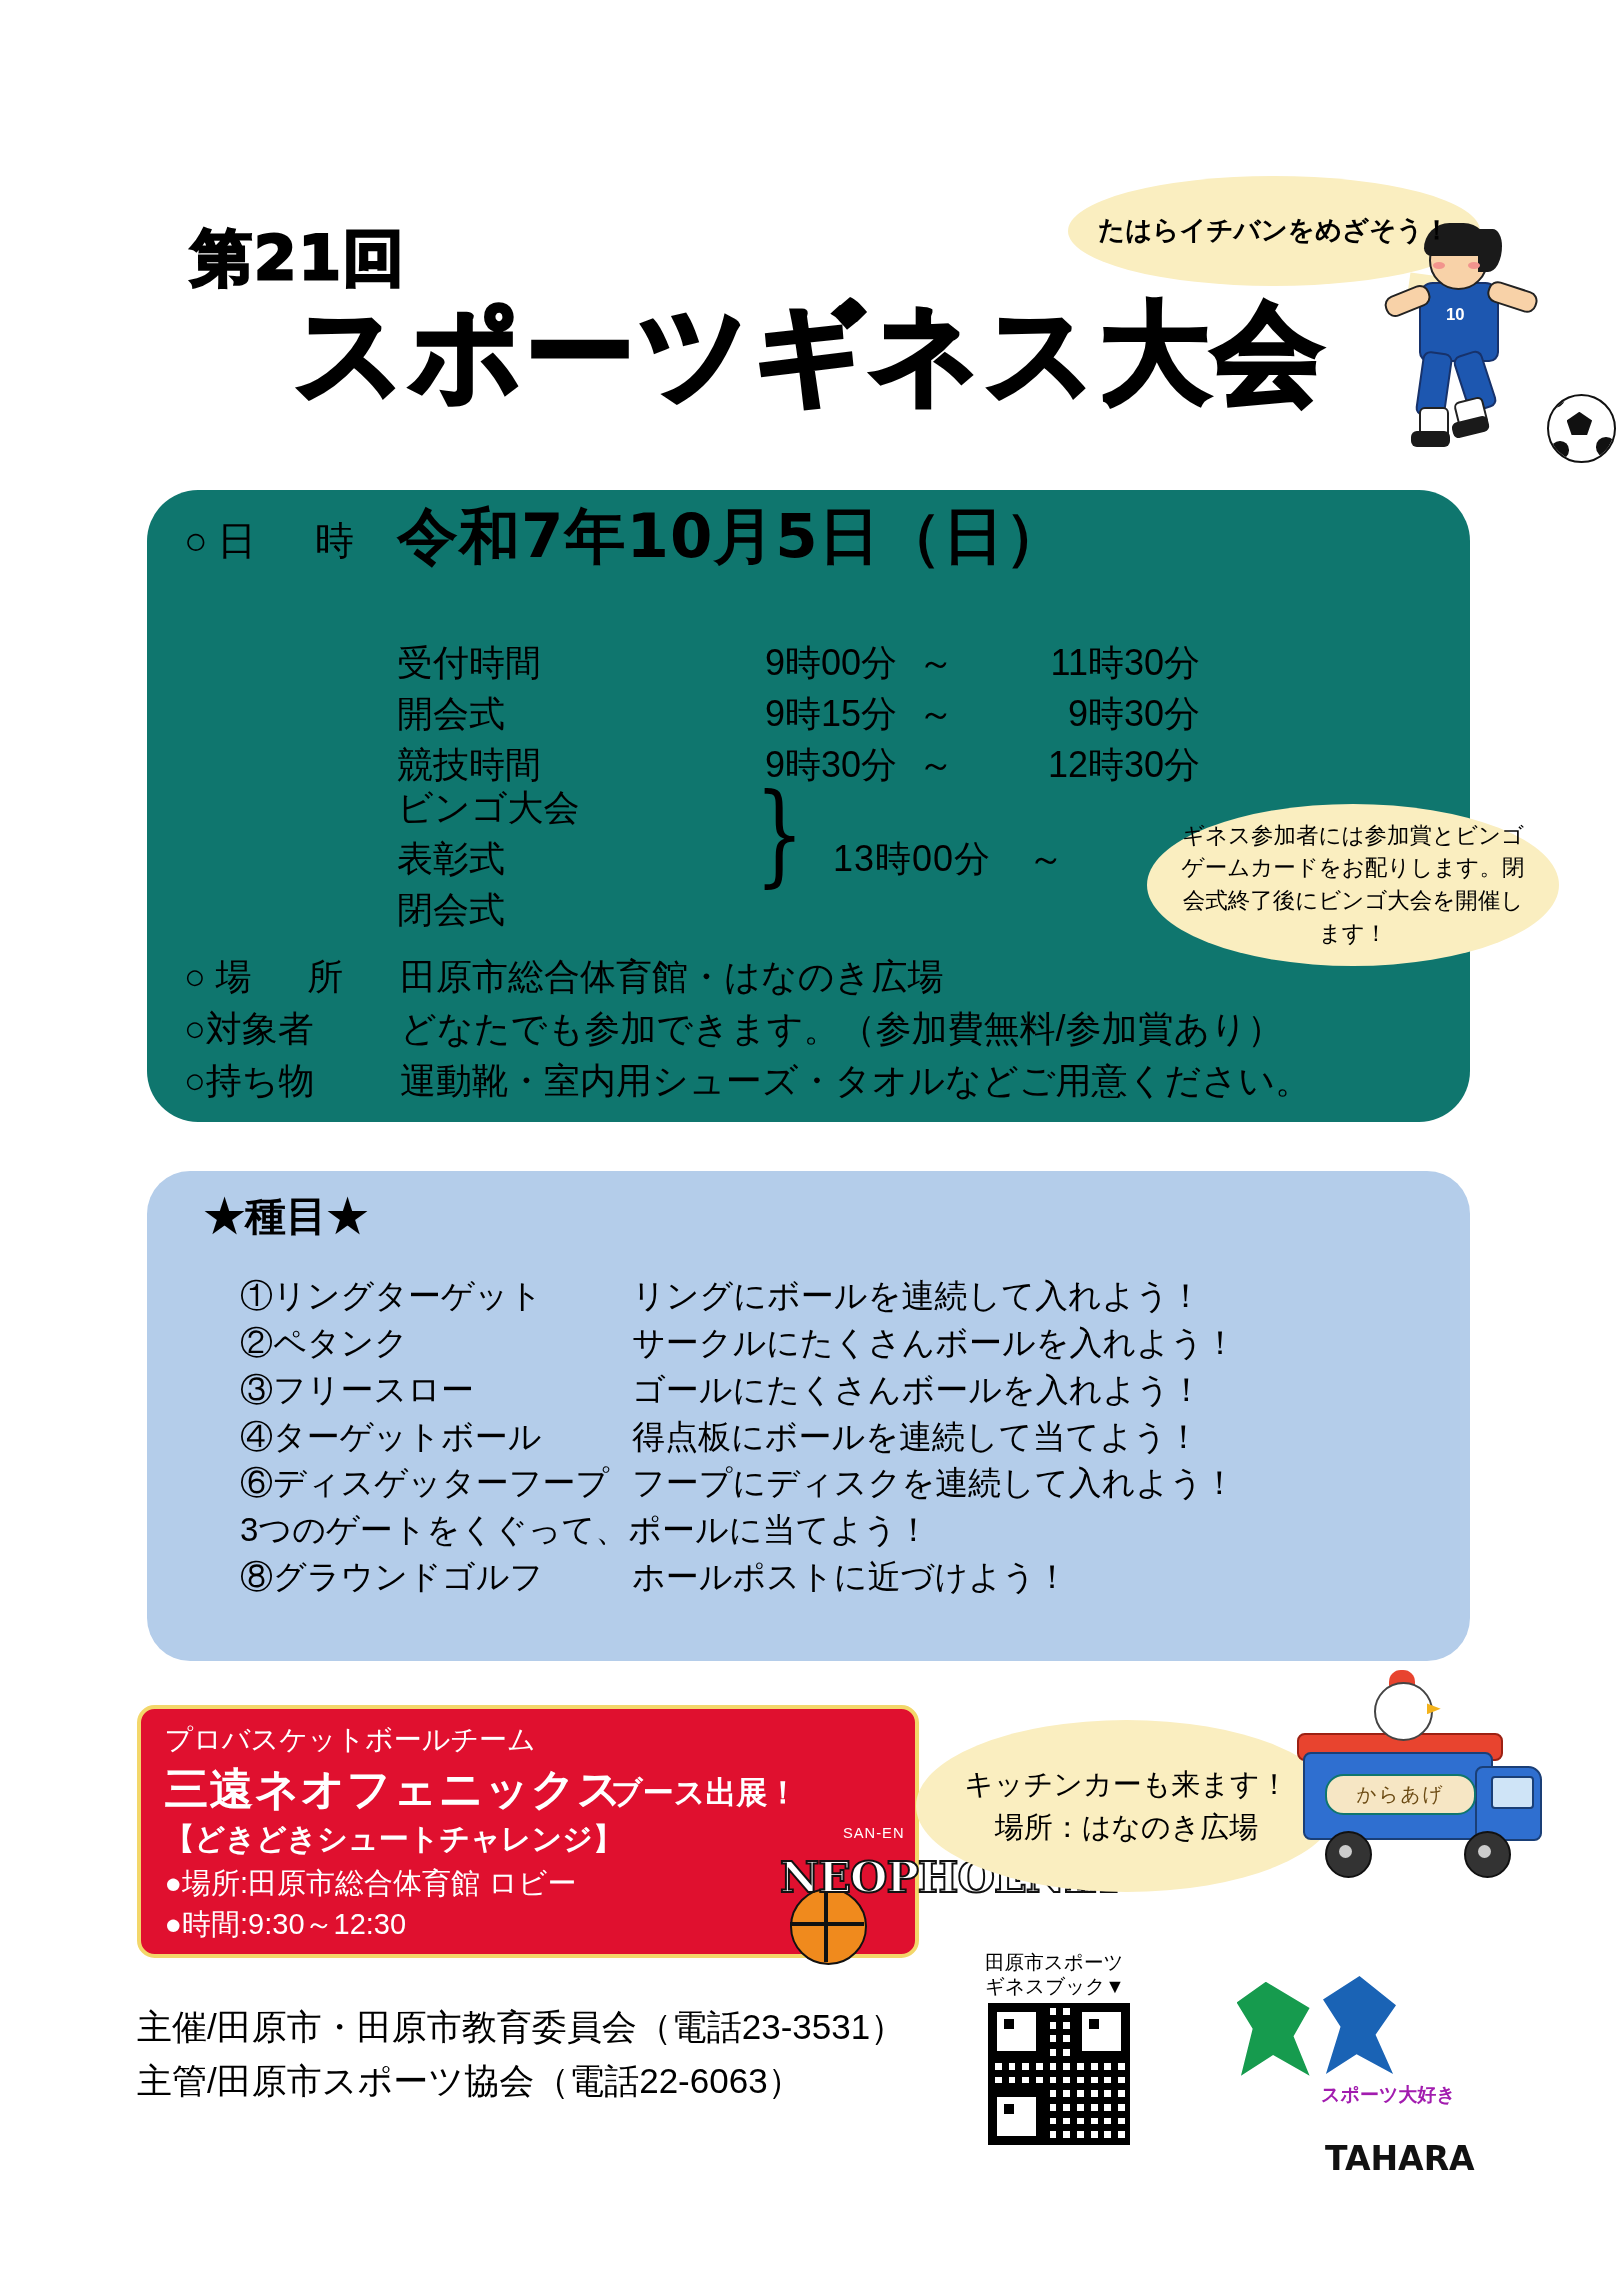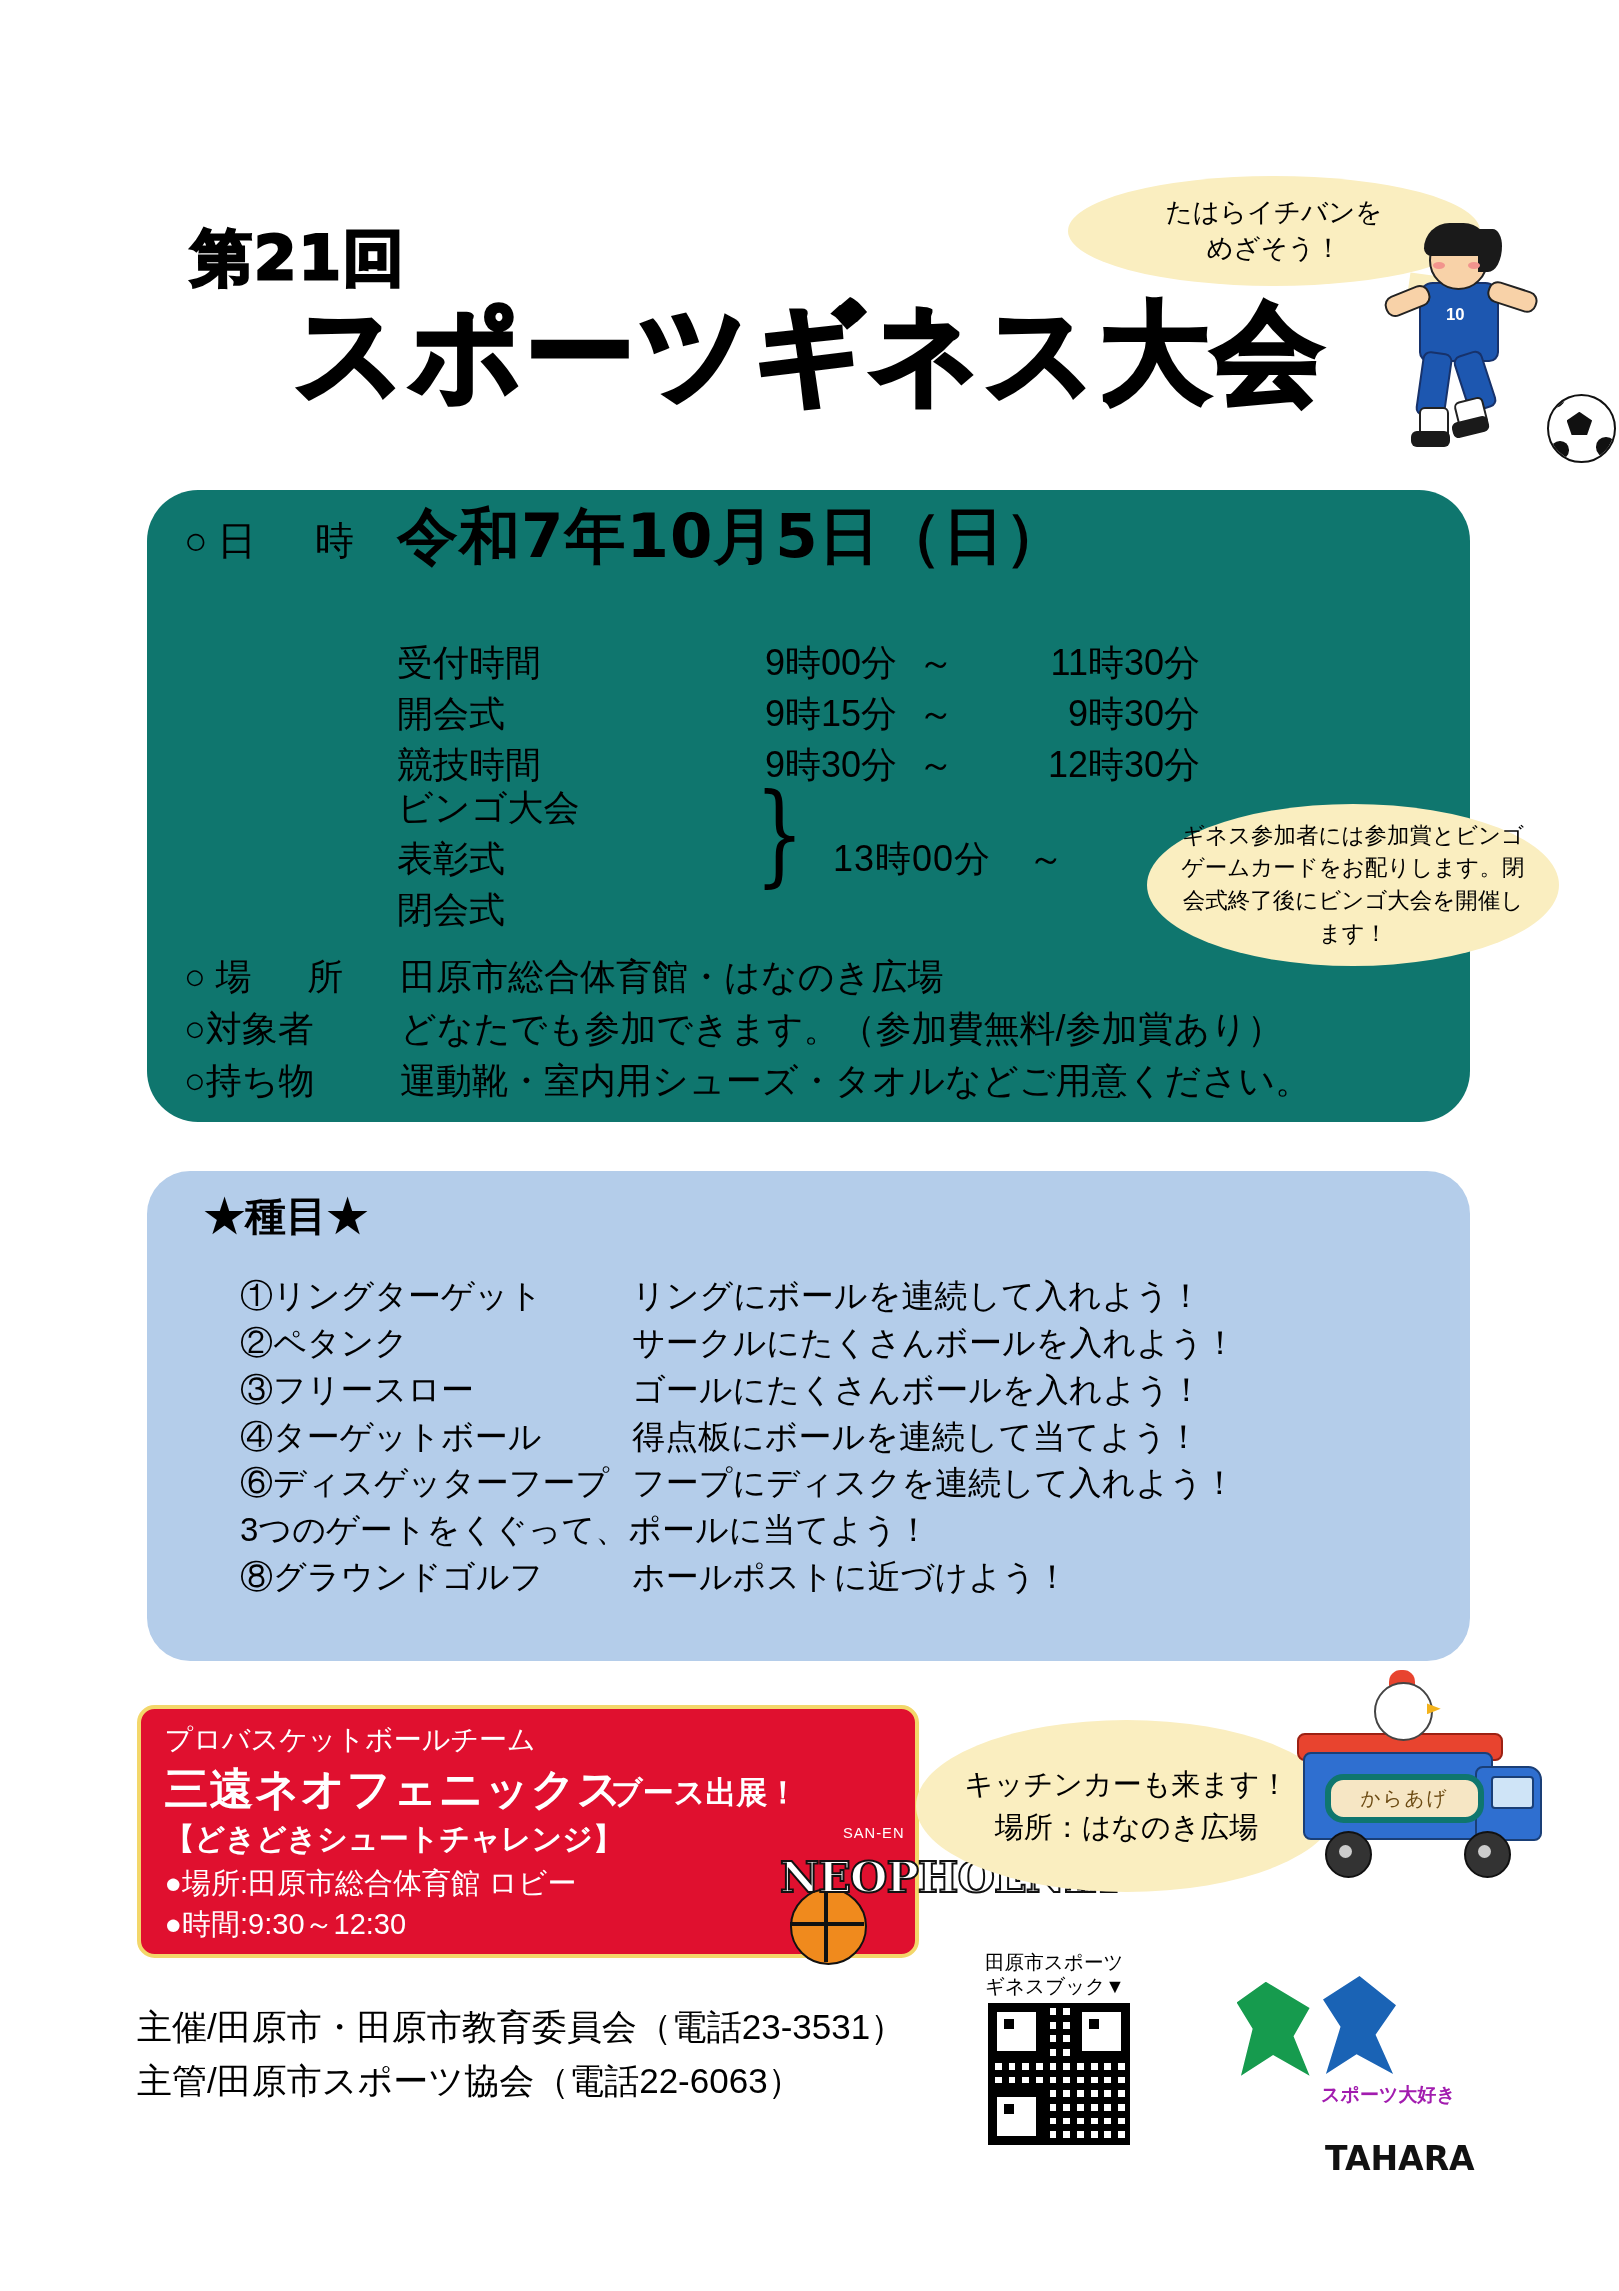--- a/index.html
+++ b/index.html
@@ -54,26 +54,27 @@
   
   .bubble {
     position: absolute;
     left: 1068px;
     top: 176px;
     width: 412px;
     height: 110px;
     background: #faeec0;
     border-radius: 50% / 50%;
     display: flex;
-    flex-direction: column;
+    flex-direction: row;
     align-items: center;
     justify-content: center;
     line-height: 1.35;
     font-size: 26.5px;
     color: #000;
+    font-weight: bold;
   }
   .bubble:after {
     content: "";
     position: absolute;
     right: 33px;
     bottom: -21.6px;
     width: 39px;
     height: 33px;
     background: #faeec0;
     border-radius: 0 0 60% 10%;
@@ -340,21 +341,21 @@
   }
   .truck .roof {
     position: absolute; left: 33px; top: 57px;
     width: 202px; height: 23.5px;
     background: #e8442f; border: 2.9px solid #9c2113;
     border-radius: 7.8px;
   }
   .truck .sign {
     position: absolute; left: 61px; top: 98px;
     width: 147px; height: 37px;
-    background: #f6e6c4; border: 6px solid #0f766e;
+    background: #f6e6c4; border: 2px solid #0f766e;
     border-radius: 18.6px;
     display: flex; align-items: center; justify-content: center;
     font-size: 19.6px; color: #6b4a12; letter-spacing: 2px;
   }
   .truck .w1, .truck .w2 {
     position: absolute; top: 155px; width: 43px; height: 43px;
     border-radius: 50%; background: #333; border: 2.9px solid #111;
   }
   .truck .w1 { left: 61px; }
   .truck .w2 { left: 200px; }

